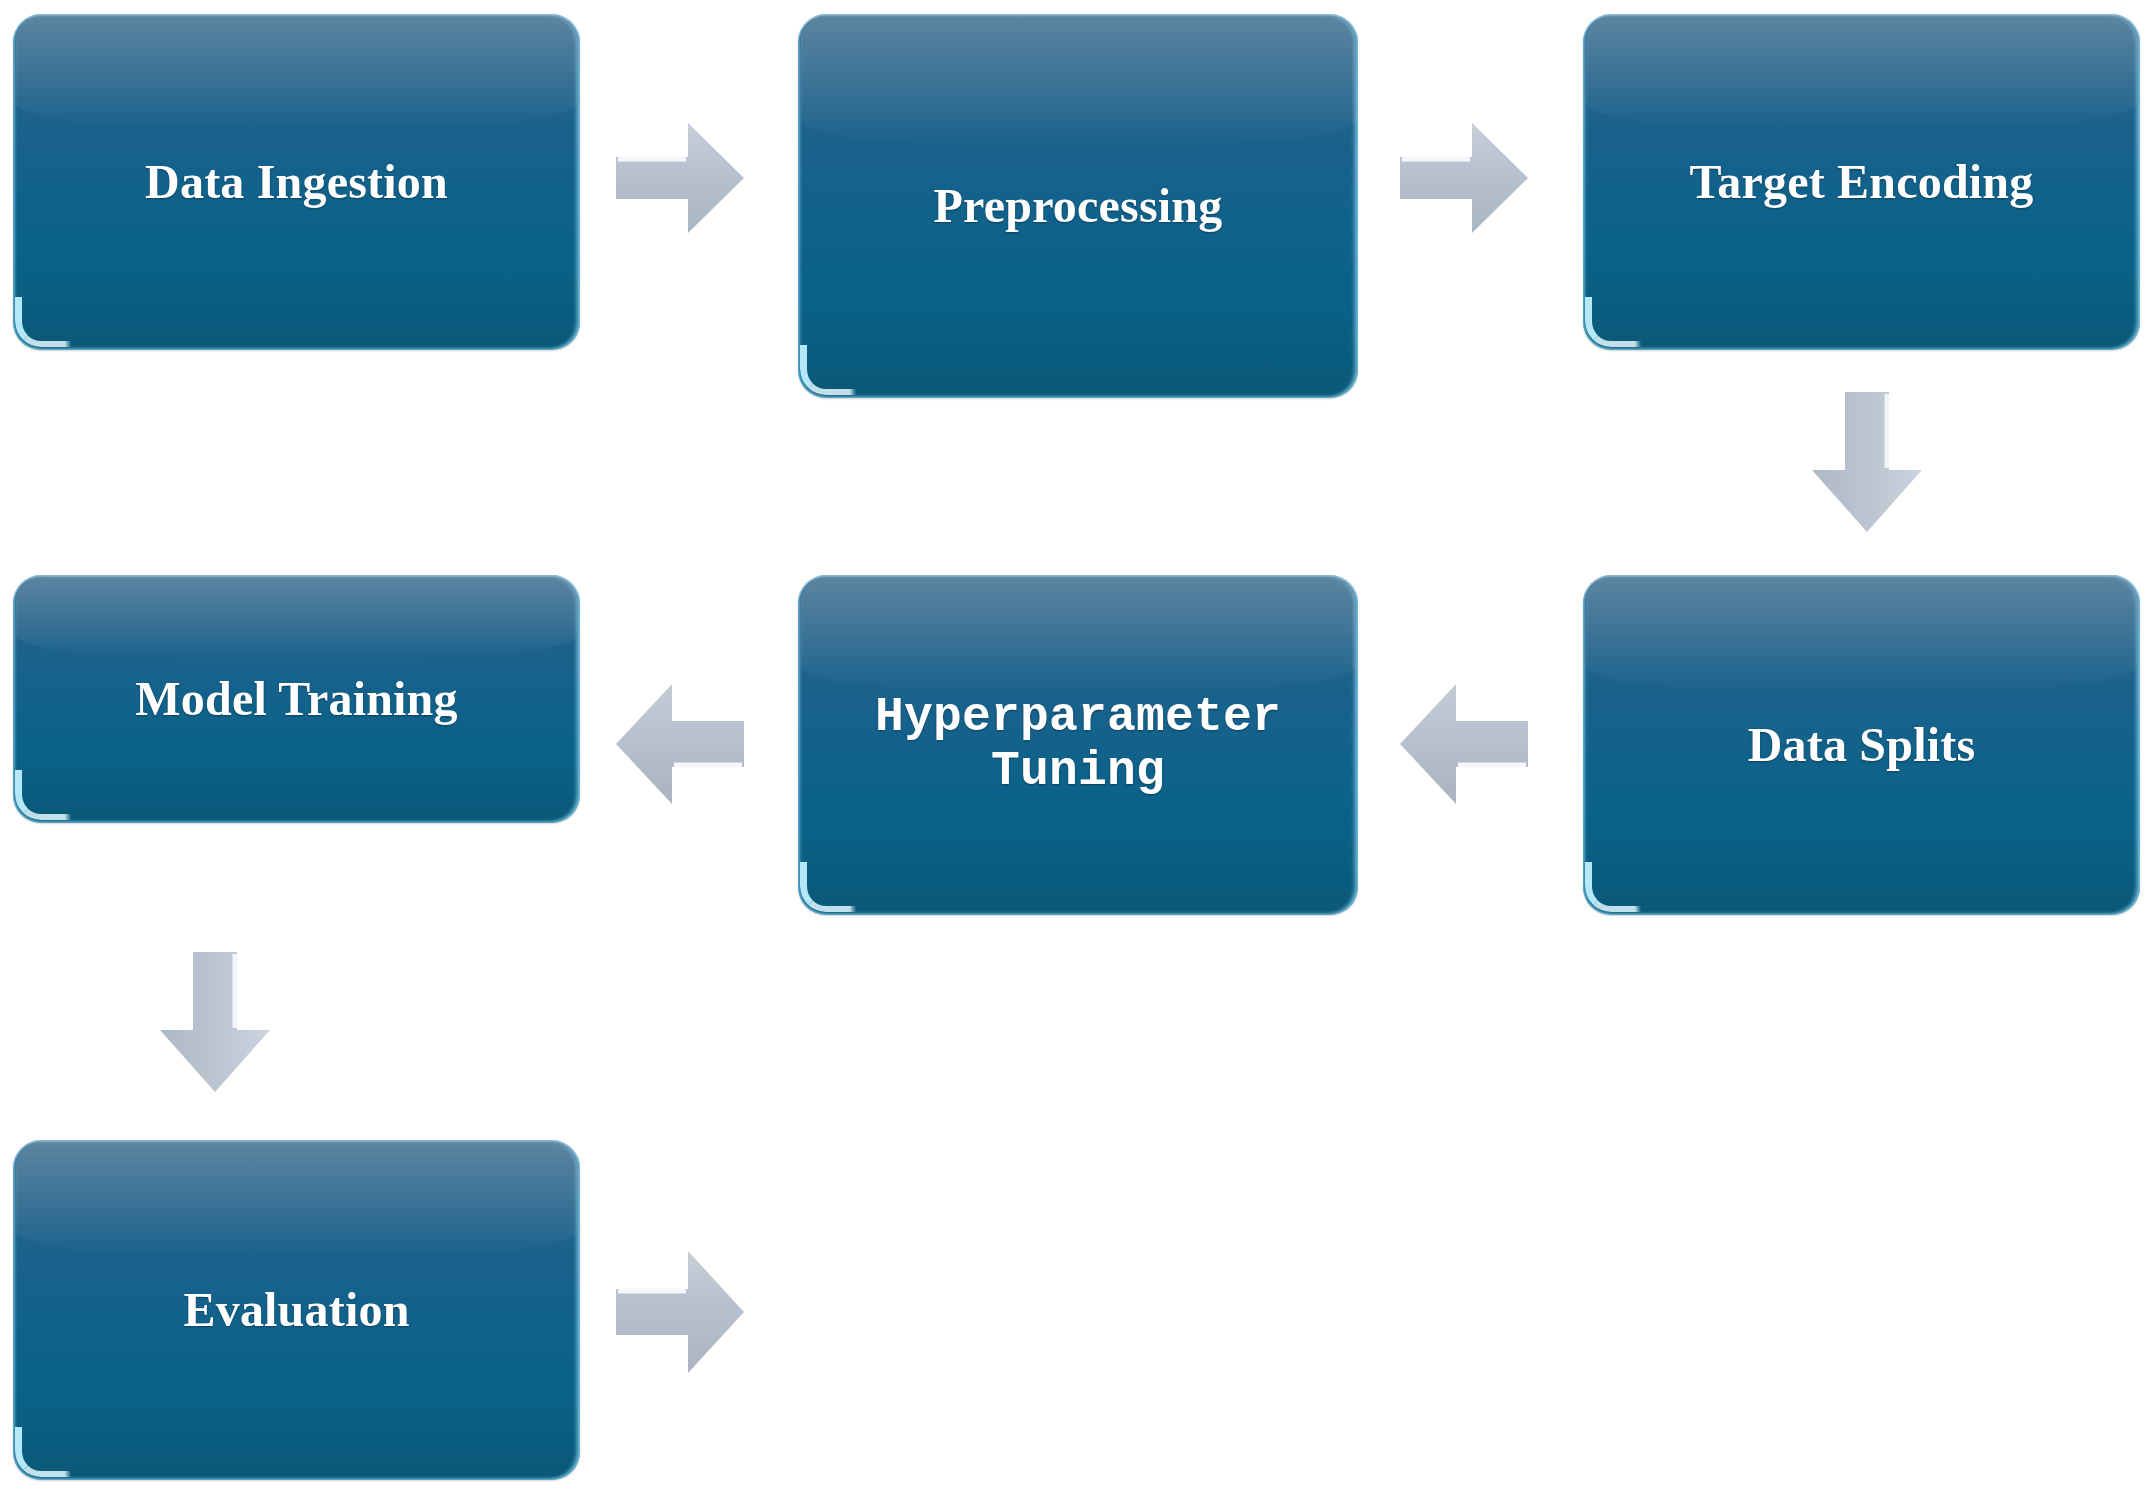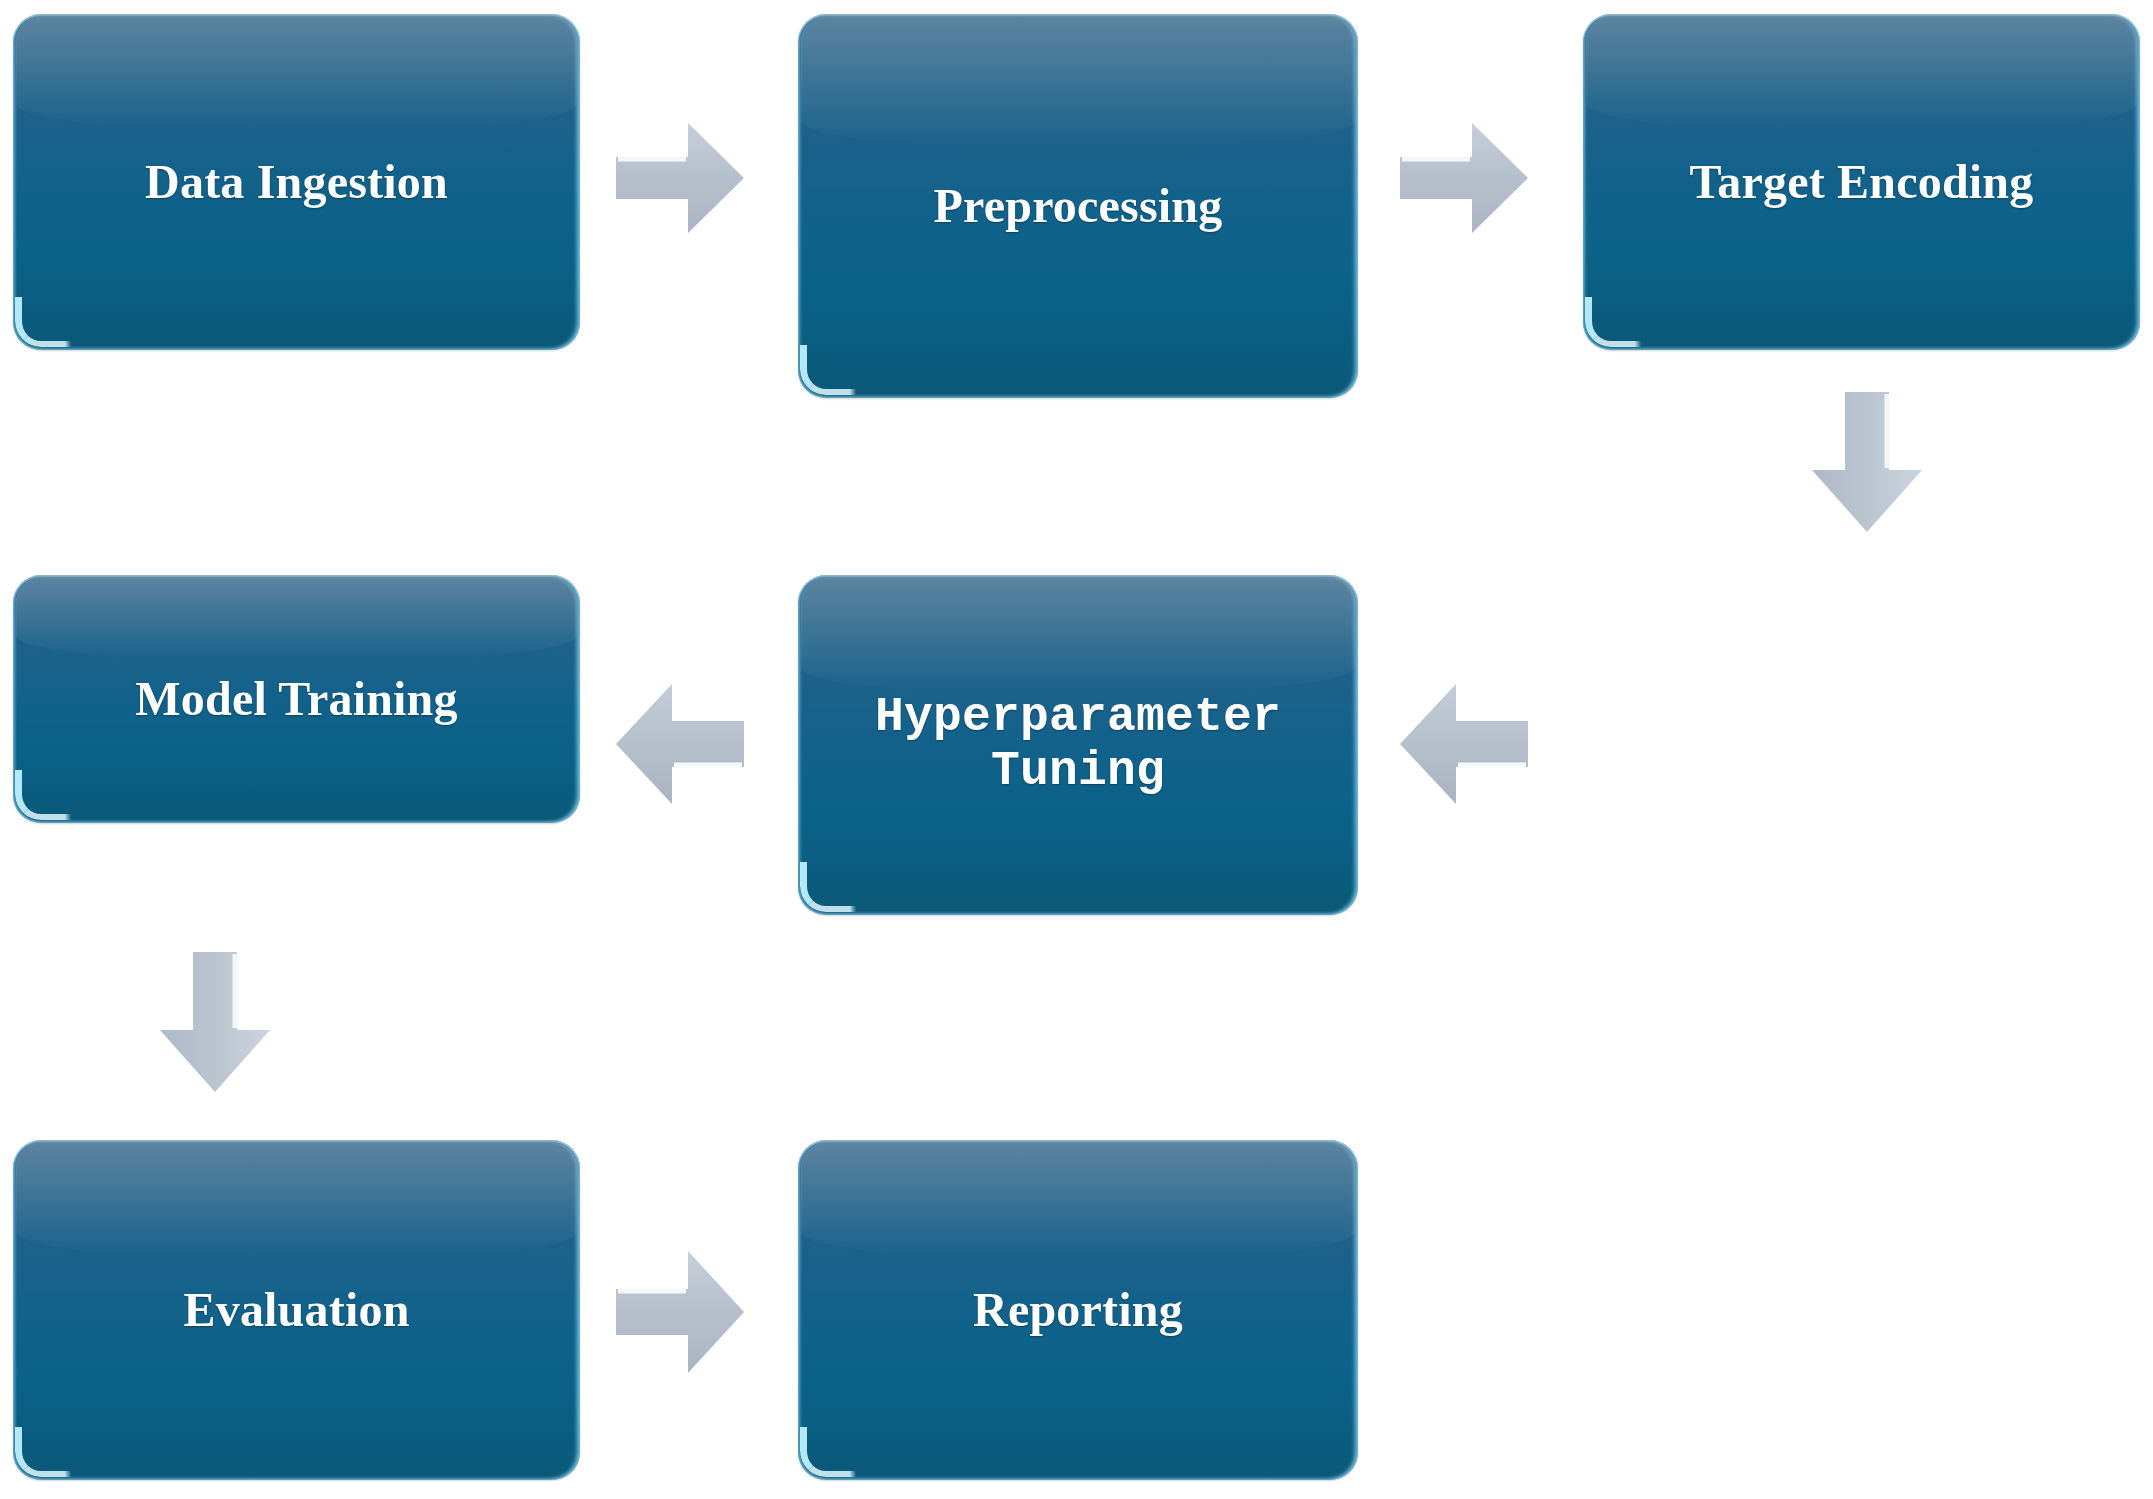--- a/index.html
+++ b/index.html
@@ -175,20 +175,23 @@
           <stop offset="0%" stop-color="#c3ccd7"></stop>
           <stop offset="50%" stop-color="#b6c0cc"></stop>
           <stop offset="100%" stop-color="#a9b4c1"></stop>
         </linearGradient>
       </defs>
       <polygon points="128,37 56,37 56,0 0,60 56,120 56,83 128,83" fill="url(#agL2)"></polygon>
       <polyline points="58,81 126,81" stroke="#f4f8fb" stroke-width="5" fill="none"></polyline>
     </svg>
   </div>
 
+  <div class="node" style="left:1583px; top:575px; width:557px; height:340px;">
+    <div class="node-label">Data Splits</div>
+  </div>
 
   <div class="arrow" style="left:160px; top:952px; width:110px; height:140px;">
     <svg viewBox="0 0 110 140" preserveAspectRatio="none">
       <defs>
         <linearGradient id="agD2" x1="0" y1="0" x2="1" y2="0">
           <stop offset="0%" stop-color="#aeb9c6"></stop>
           <stop offset="55%" stop-color="#bcc6d1"></stop>
           <stop offset="100%" stop-color="#cbd4de"></stop>
         </linearGradient>
       </defs>
@@ -208,17 +211,14 @@
           <stop offset="0%" stop-color="#c6cfd9"></stop>
           <stop offset="45%" stop-color="#b7c1cd"></stop>
           <stop offset="100%" stop-color="#aab5c2"></stop>
         </linearGradient>
       </defs>
       <polygon points="0,38 72,38 72,0 128,61 72,122 72,84 0,84" fill="url(#agR3)"></polygon>
       <polyline points="2,40 70,40" stroke="#f4f8fb" stroke-width="5" fill="none"></polyline>
     </svg>
   </div>
 
-  <div class="node" style="left:798px; top:1140px; width:560px; height:340px;">
-    <div class="node-label">Reporting</div>
-  </div>
 
 </div>
 
 </body></html>

